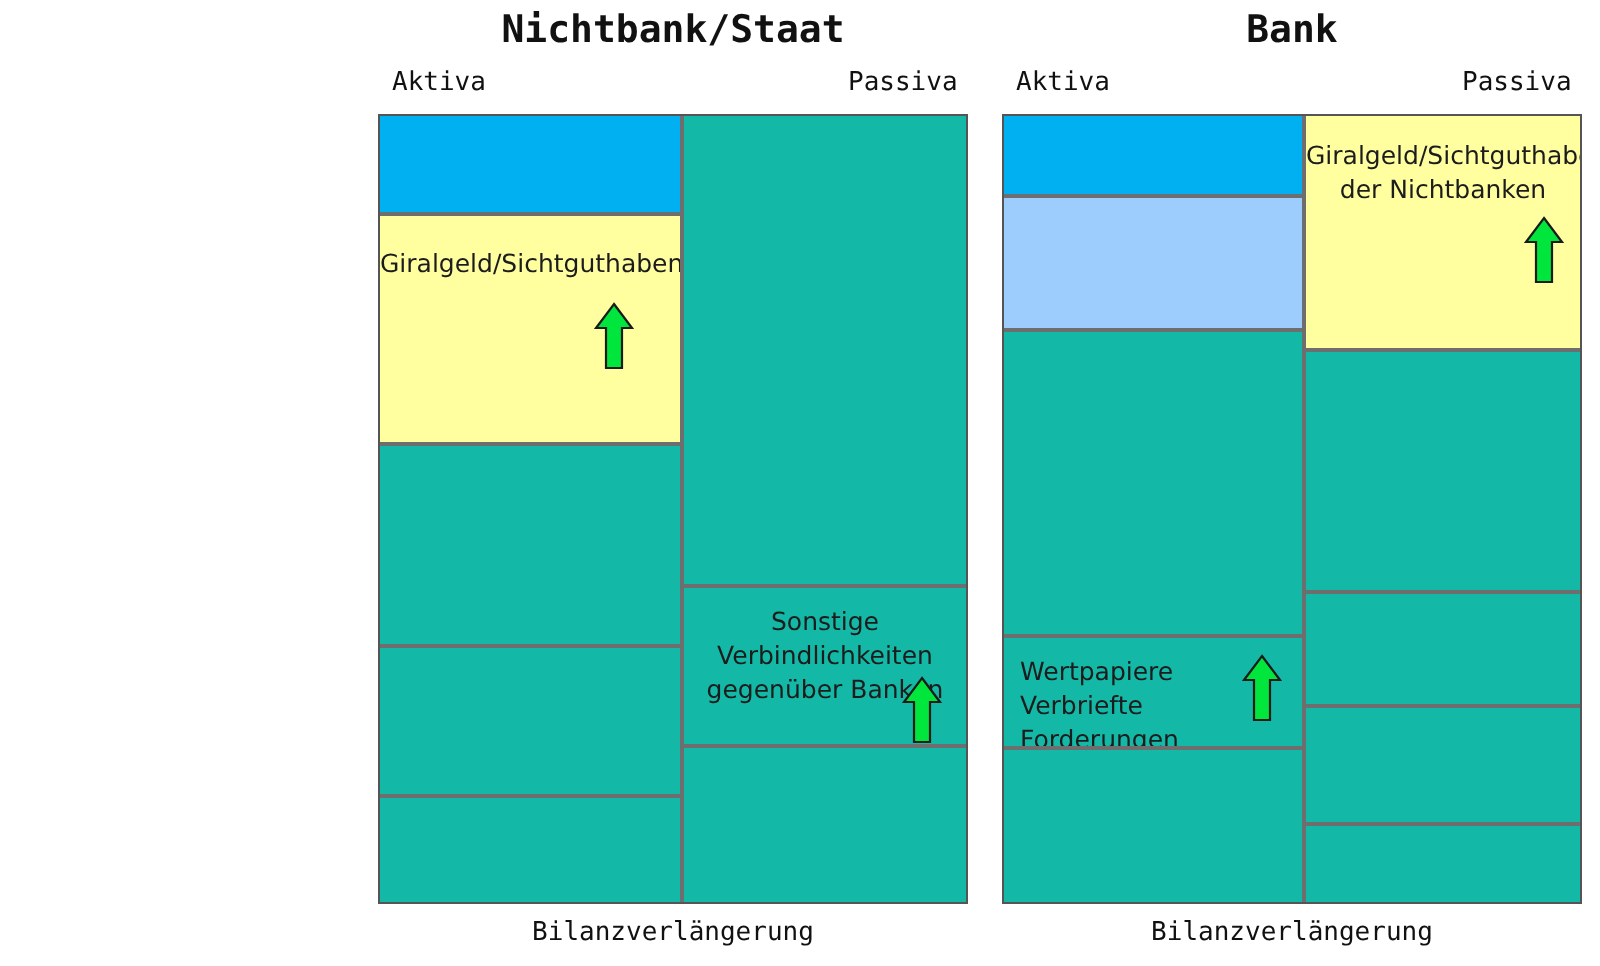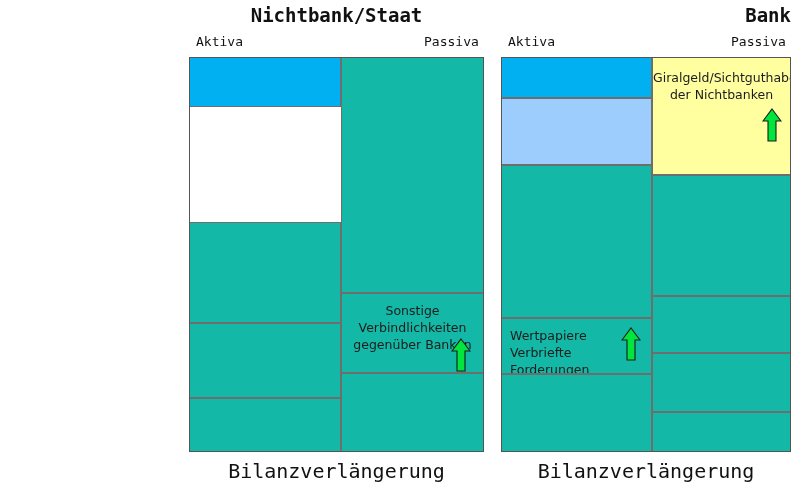--- a/index.html
+++ b/index.html
@@ -35,21 +35,21 @@
   .col-label {
     position: absolute;
     font-family: "DejaVu Sans Mono", monospace;
     font-size: 13px;
     color: #111111;
     white-space: nowrap;
   }
   .foot-label {
     position: absolute;
     font-family: "DejaVu Sans Mono", monospace;
-    font-size: 20px;
+    font-size: 13px;
     color: #111111;
     text-align: center;
     white-space: nowrap;
   }
   .caption {
     position: absolute;
     font-family: "DejaVu Sans Mono", monospace;
     font-size: 14px;
     line-height: 19px;
     text-align: center;
@@ -109,20 +109,28 @@
 
 <div class="stage">
 
 
   <div class="panel-title" style="left:189px; top:4px; width:295px;">Nichtbank/Staat</div>
   <div class="col-label" style="left:196px; top:34px;">Aktiva</div>
   <div class="col-label" style="left:424px; top:34px;">Passiva</div>
 
   <div class="cell cyan" style="left:189px; top:57px; width:152px; height:50px;"></div>
 
+  <div class="cell yellow" style="left:189px; top:107px; width:152px; height:115px;">
+    <div class="cell-text" style="top:15px;">Giralgeld/Sichtguthaben</div>
+    <div class="arrow" style="left:107px; top:43px;">
+      <svg viewBox="0 0 20 34" xmlns="http://www.w3.org/2000/svg">
+        <path d="M10 1 L19 13 L14 13 L14 33 L6 33 L6 13 L1 13 Z" fill="#00e63c" stroke="#1b1b1b" stroke-width="1.1" stroke-linejoin="miter"></path>
+      </svg>
+    </div>
+  </div>
 
   <div class="cell gray" style="left:189px; top:222px; width:152px; height:101px;"></div>
   <div class="cell gray" style="left:189px; top:323px; width:152px; height:75px;"></div>
   <div class="cell gray" style="left:189px; top:398px; width:152px; height:54px;"></div>
 
   <div class="cell gray" style="left:341px; top:57px; width:143px; height:236px;"></div>
 
   <div class="cell gray" style="left:341px; top:293px; width:143px; height:80px;">
     <div class="cell-text" style="top:8px;">Sonstige Verbindlichkeiten
 gegenüber Banken</div>
@@ -132,21 +140,21 @@
       </svg>
     </div>
   </div>
 
   <div class="cell gray" style="left:341px; top:373px; width:143px; height:79px;"></div>
 
   <div class="panel-frame" style="left:189px; top:57px; width:295px; height:395px;"></div>
 
   <div class="foot-label" style="left:189px; top:459px; width:295px;">Bilanzverlängerung</div>
 
-  <div class="panel-title" style="left:501px; top:4px; width:290px;text-align:right;">Bank</div>
+  <div class="panel-title" style="left:501px; top:4px; width:290px;">Bank</div>
   <div class="col-label" style="left:508px; top:34px;">Aktiva</div>
   <div class="col-label" style="left:731px; top:34px;">Passiva</div>
 
   <div class="cell cyan" style="left:501px; top:57px; width:151px; height:41px;"></div>
   <div class="cell lblue" style="left:501px; top:98px; width:151px; height:67px;"></div>
   <div class="cell gray" style="left:501px; top:165px; width:151px; height:153px;"></div>
 
   <div class="cell gray" style="left:501px; top:318px; width:151px; height:56px;padding-left:28px;">
     <div class="cell-text left" style="top:8px;">Wertpapiere
 Verbriefte Forderungen</div>

